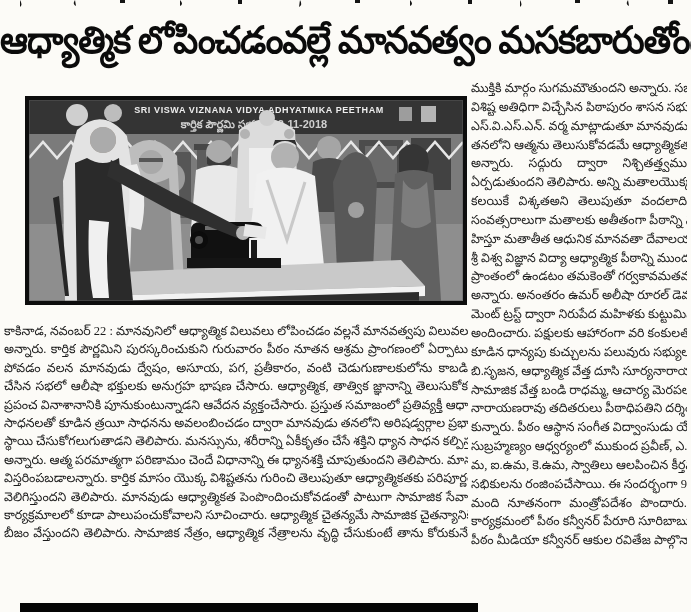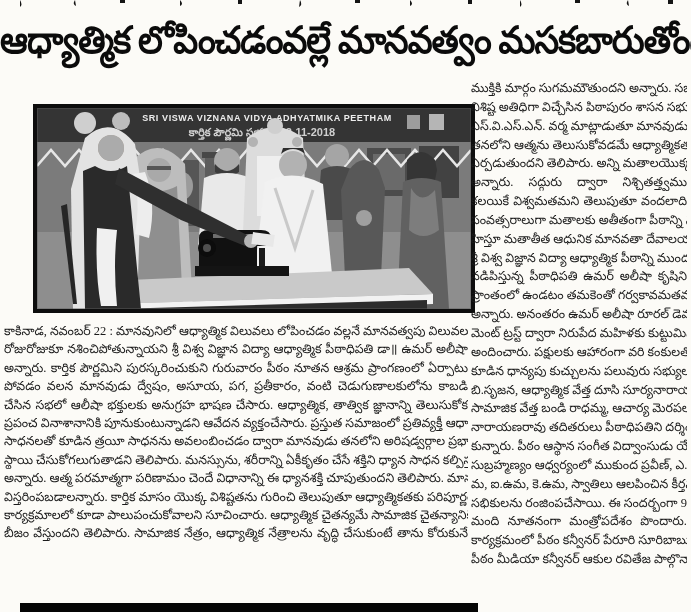--- a/index.html
+++ b/index.html
@@ -86,21 +86,21 @@
           <path d="M520,0 q3,5 0,7 z"></path>
         <path d="M575,0 h5 v3 h-5 z"></path>
           <path d="M628,0 q-3,4 1,6 z"></path>
         <path d="M668,0 h5 v4 h-5 z"></path>
       </g>
     </svg>
   </div>
 
   <div class="headline">ఆధ్యాత్మిక లోపించడంవల్లే మానవత్వం మసకబారుతోంది : ఉమర్ అలీషా</div>
 
-  <figure class="photo-frame" style="margin:12px">
+  <figure class="photo-frame" style="margin:4px">
     <svg viewBox="0 0 434 201" preserveAspectRatio="none">
 
       <rect x="0" y="0" width="434" height="201" fill="#8e8e8e"></rect>
       <rect x="0" y="34" width="434" height="90" fill="#7b7b7b"></rect>
 
       <rect x="330" y="40" width="44" height="48" fill="#4c4c4c"></rect>
       <rect x="382" y="38" width="40" height="52" fill="#424242"></rect>
       <rect x="336" y="46" width="32" height="36" fill="#6a6a6a"></rect>
 
       <rect x="128" y="52" width="34" height="66" fill="#565656"></rect>
@@ -194,46 +194,45 @@
 
       <path d="M30,96 l10,100 h-4 l-12,-98 z" fill="#262626"></path>
 
       <rect x="0" y="0" width="434" height="201" fill="none" stroke="#5e5e5e" stroke-width="2" opacity="0.45"></rect>
     </svg>
   </figure>
 
   <div class="col col-left">
 
   <span class="line">కాకినాడ, నవంబర్ 22 :  మానవునిలో ఆధ్యాత్మిక విలువలు లోపించడం వల్లనే మానవత్వపు విలువలు</span>
-      <span class="line">రోజురోజుకూ నశించిపోతున్నాయని శ్రీ విశ్వ విజ్ఞాన విద్యా ఆధ్యాత్మిక పీఠాధిపతి డా॥ ఉమర్ అలీషా</span>
       <span class="line">అన్నారు. కార్తిక పౌర్ణమిని పురస్కరించుకుని గురువారం పీఠం నూతన ఆశ్రమ ప్రాంగణంలో ఏర్పాటు</span>
       <span class="line">పోవడం వలన మానవుడు ద్వేషం, అసూయ, పగ, ప్రతీకారం, వంటి చెడుగుణాలకులోను కాబడి</span>
       <span class="line">చేసిన సభలో ఆలీషా భక్తులకు అనుగ్రహ భాషణ చేసారు. ఆధ్యాత్మిక, తాత్విక జ్ఞానాన్ని తెలుసుకోక</span>
       <span class="line">ప్రపంచ వినాశానానికి పూనుకుంటున్నాడని ఆవేదన వ్యక్తంచేసారు. ప్రస్తుత సమాజంలో ప్రతివ్యక్తీ ఆధ్యాత్మిక,</span>
       <span class="line">సాధనలతో కూడిన త్రయీ సాధనను అవలంబించడం ద్వారా మానవుడు తనలోని అరిషడ్వర్గాల ప్రభావాన్ని</span>
       <span class="line">స్థాయి చేసుకోగలుగుతాడని తెలిపారు. మనస్సును, శరీరాన్ని ఏకీకృతం చేసే శక్తిని ధ్యాన సాధన కల్పిస్తుందని</span>
       <span class="line">అన్నారు. ఆత్మ పరమాత్మగా పరిణామం చెందే విధానాన్ని ఈ ధ్యానశక్తి చూపుతుందని తెలిపారు. మానవునిలో</span>
       <span class="line">విస్తరింపబడాలన్నారు. కార్తిక మాసం యొక్క విశిష్టతను గురించి తెలుపుతూ ఆధ్యాత్మికతకు పరిపూర్ణత్వం</span>
+      <span class="line">వెలిగిస్తుందని తెలిపారు. మానవుడు ఆధ్యాత్మికత పెంపొందించుకోవడంతో పాటుగా సామాజిక సేవా</span>
       <span class="line">కార్యక్రమాలలో కూడా పాలుపంచుకోవాలని సూచించారు. ఆధ్యాత్మిక చైతన్యమే సామాజిక చైతన్యానికి</span>
       <span class="line">బీజం వేస్తుందని తెలిపారు. సామాజిక నేత్రం, ఆధ్యాత్మిక నేత్రాలను వృద్ధి చేసుకుంటే తాను కోరుకునే</span>
     </div>
 
   <div class="col col-right">
 
   <span class="line">ముక్తికి మార్గం సుగమమౌతుందని అన్నారు. సభకు</span>
       <span class="line">విశిష్ట అతిధిగా విచ్చేసిన పిఠాపురం శాసన సభ్యులు</span>
       <span class="line">ఎస్.వి.ఎస్.ఎన్. వర్మ మాట్లాడుతూ మానవుడు</span>
       <span class="line">తనలోని ఆత్మను తెలుసుకోవడమే ఆధ్యాత్మికతఅని</span>
+      <span class="line">అన్నారు.  సద్గురు  ద్వారా  నిశ్చితత్త్వము</span>
       <span class="line">ఏర్పడుతుందని తెలిపారు. అన్ని మతాలయొక్క</span>
-      <span class="line">అన్నారు.  సద్గురు  ద్వారా  నిశ్చితత్త్వము</span>
-      <span class="line">కలయికే విశ్వమతమని తెలుపుతూ వందలాది</span>
+      <span class="line">కలయికే విశ్కతఅని తెలుపుతూ వందలాది</span>
       <span class="line">సంవత్సరాలుగా మతాలకు అతీతంగా పీఠాన్ని నిర్వ</span>
       <span class="line">హిస్తూ మతాతీత ఆధునిక మానవతా దేవాలయంగా</span>
       <span class="line">శ్రీ విశ్వ విజ్ఞాన విద్యా ఆధ్యాత్మిక పీఠాన్ని ముందుకు</span>
-      <span class="line">నడిపిస్తున్న పీఠాధిపతి ఉమర్ అలీషా కృషిని</span>
       <span class="line">ప్రాంతంలో ఉండటం తమకెంతో గర్వకావమతమని</span>
       <span class="line">అన్నారు. అనంతరం ఉమర్ అలీషా రూరల్ డెవలప్</span>
       <span class="line">మెంట్ ట్రస్ట్ ద్వారా నిరుపేద మహిళకు కుట్టుమిషన్</span>
       <span class="line">అందించారు. పక్షులకు ఆహారంగా వరి కంకులతో</span>
       <span class="line">కూడిన ధాన్యపు కుచ్చులను పలువురు సభ్యులకు</span>
       <span class="line">బి.సృజన, ఆధ్యాత్మిక వేత్త  దూసి సూర్యనారాయణ,</span>
       <span class="line">సామాజిక వేత్త బండి రాధమ్మ, ఆచార్య మెరపల</span>
       <span class="line">నారాయణరావు తదితరులు పీఠాధిపతిని దర్శించు</span>
       <span class="line">కున్నారు. పీఠం ఆస్థాన సంగీత విద్వాంసుడు యేడిద</span>
       <span class="line">సుబ్రహ్మణ్యం ఆధ్వర్యంలో ముకుంద ప్రవీణ్, ఎ.ఉ</span>

